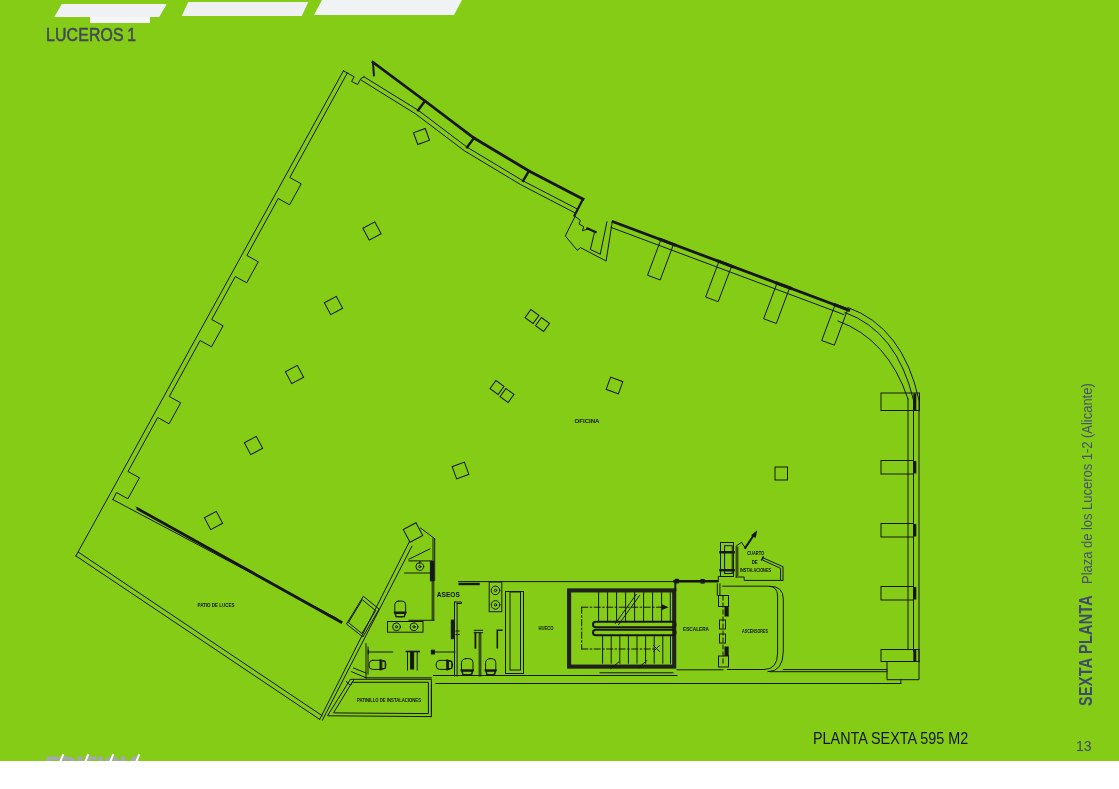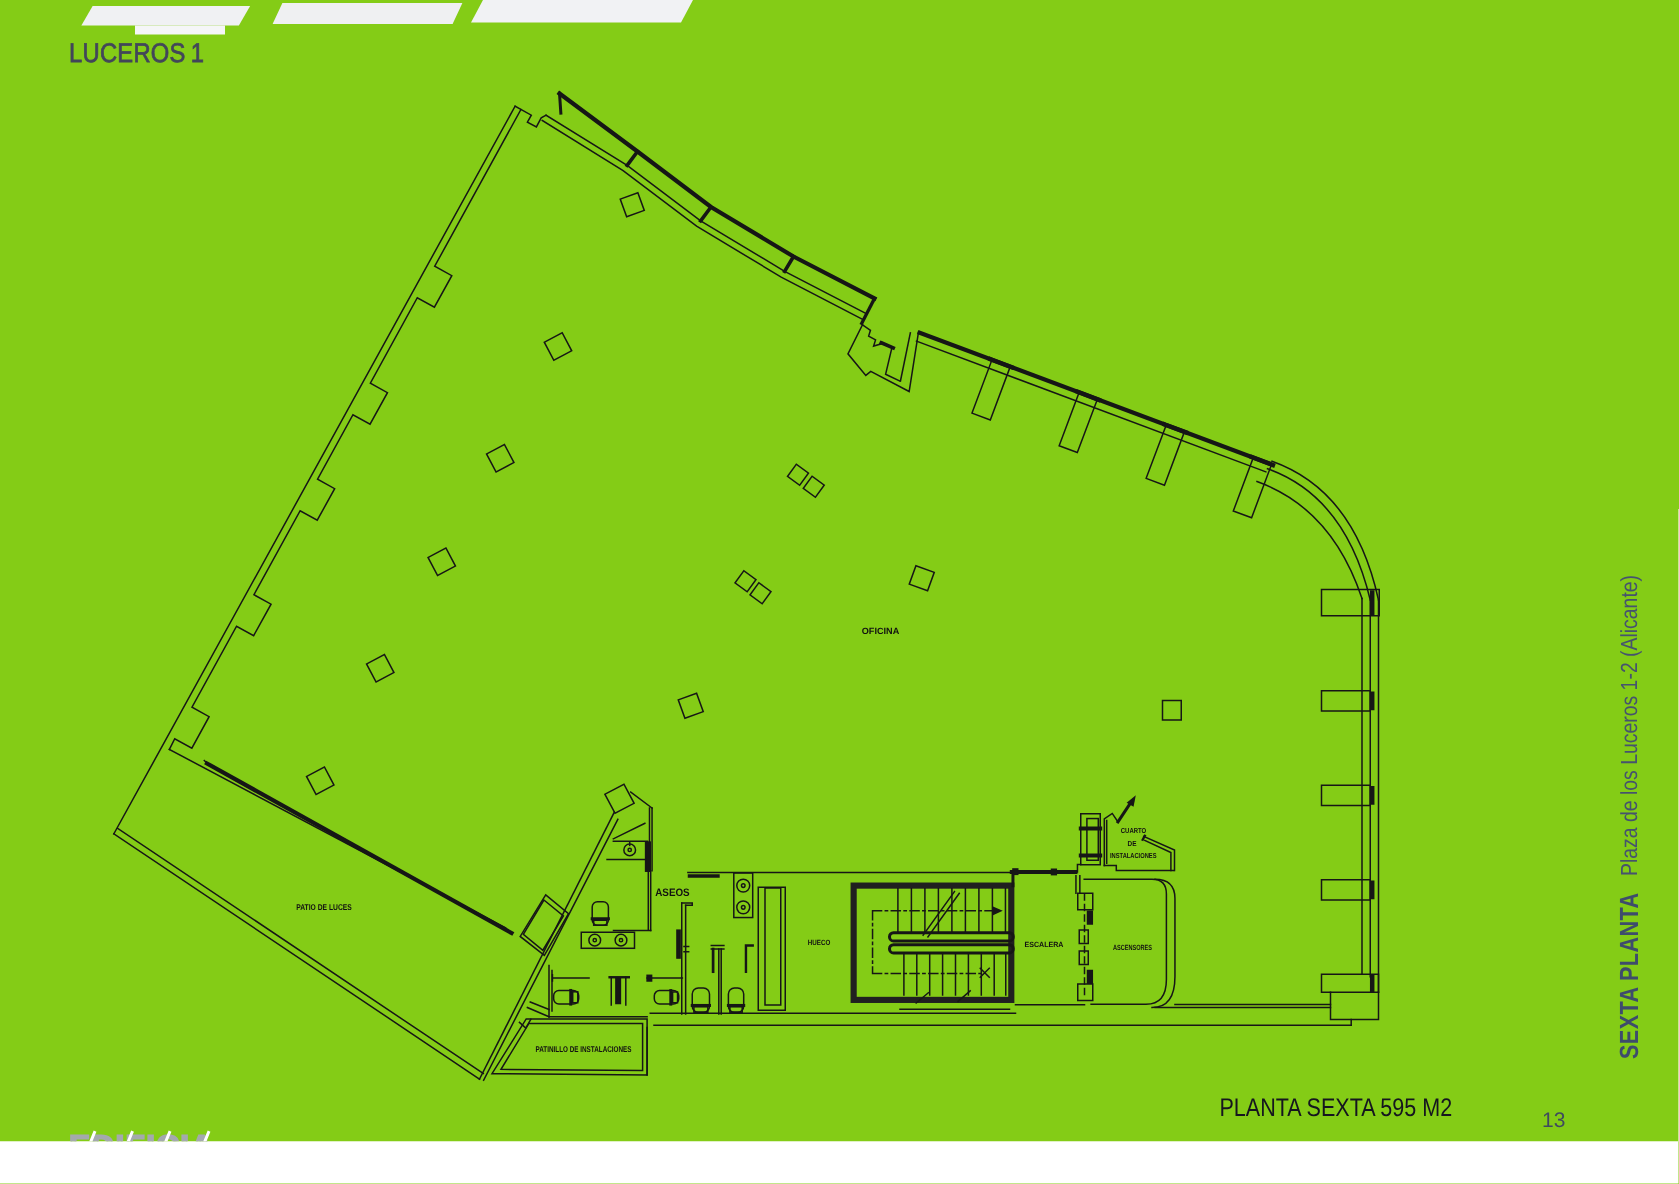--- a/index.html
+++ b/index.html
@@ -13,21 +13,21 @@
 <div id="page">
 
 <div style="position:absolute;left:46px;top:25px;font-size:18px;color:#42465a;letter-spacing:0.2px;-webkit-text-stroke:0.5px #42465a;transform:scaleX(0.88);transform-origin:0 0;">LUCEROS 1</div>
 
 <div style="position:absolute;left:813px;top:729px;font-size:17px;color:#15151f;transform:scaleX(0.845);transform-origin:0 0;">PLANTA SEXTA 595 M2</div>
 
 <div class="vtxt" style="left:1076px;top:706px;font-size:17.5px;font-weight:bold;color:#3e4c6c;letter-spacing:0.3px;transform:rotate(-90deg) scaleX(0.825);">SEXTA PLANTA</div>
 
 <div class="vtxt" style="left:1078px;top:584px;font-size:15.5px;color:#46536e;transform:rotate(-90deg) scaleX(0.835);">Plaza de los Luceros 1-2 (Alicante)</div>
 
-<div style="position:absolute;left:1028px;top:738px;font-size:14px;color:#3f4a5f;">13</div>
+<div style="position:absolute;left:1076px;top:738px;font-size:14px;color:#3f4a5f;">13</div>
 
 <div style="position:absolute;left:58px;top:4px;width:105px;height:13px;background:#f0f1f3;transform:skewX(-30deg);"></div>
 <div style="position:absolute;left:185px;top:2px;width:120px;height:14px;background:#eff0f2;transform:skewX(-25deg);"></div>
 <div style="position:absolute;left:318px;top:0px;width:140px;height:15px;background:#f1f2f4;transform:skewX(-28deg);"></div>
 <div style="position:absolute;left:90px;top:17px;width:60px;height:6px;background:#f5f6f7;"></div>
 <svg width="1119" height="789" viewBox="0 0 1119 789" style="position:absolute;left:0;top:0;" fill="none" stroke-linecap="square" stroke-linejoin="miter">
 <g stroke="#161616" stroke-width="1">
 
 <path d="M343.4,70.8 L75.9,555.9"></path>
 

